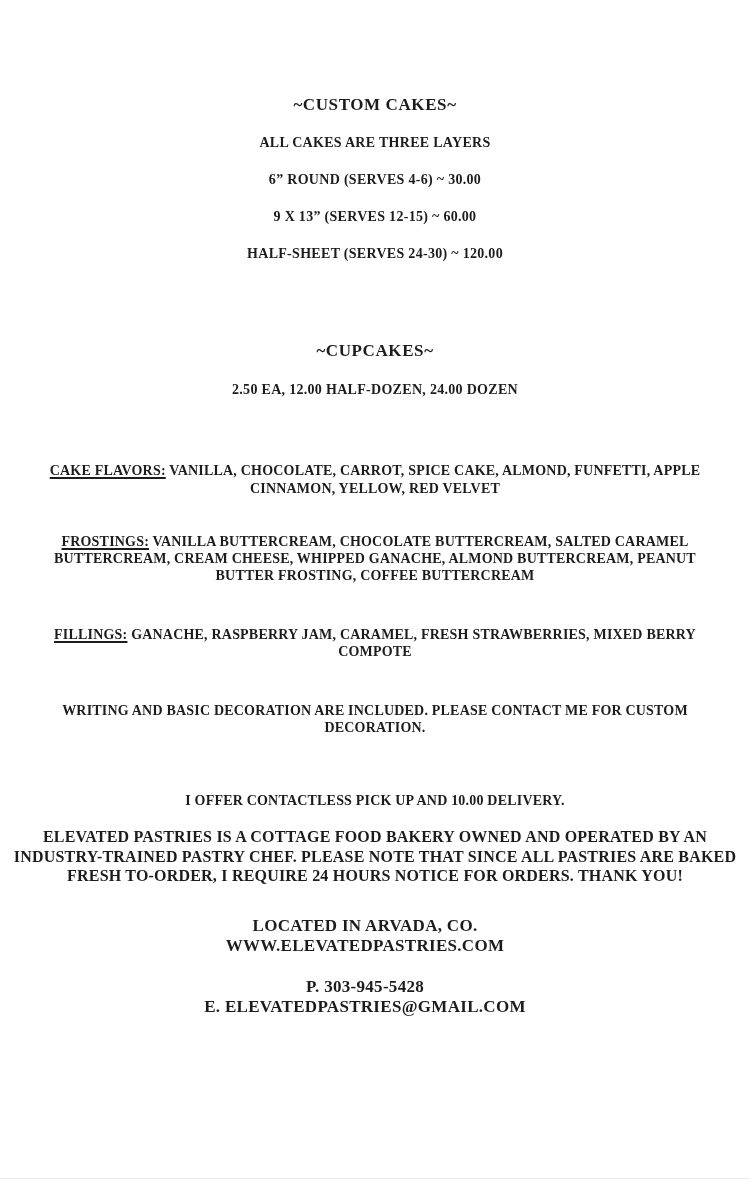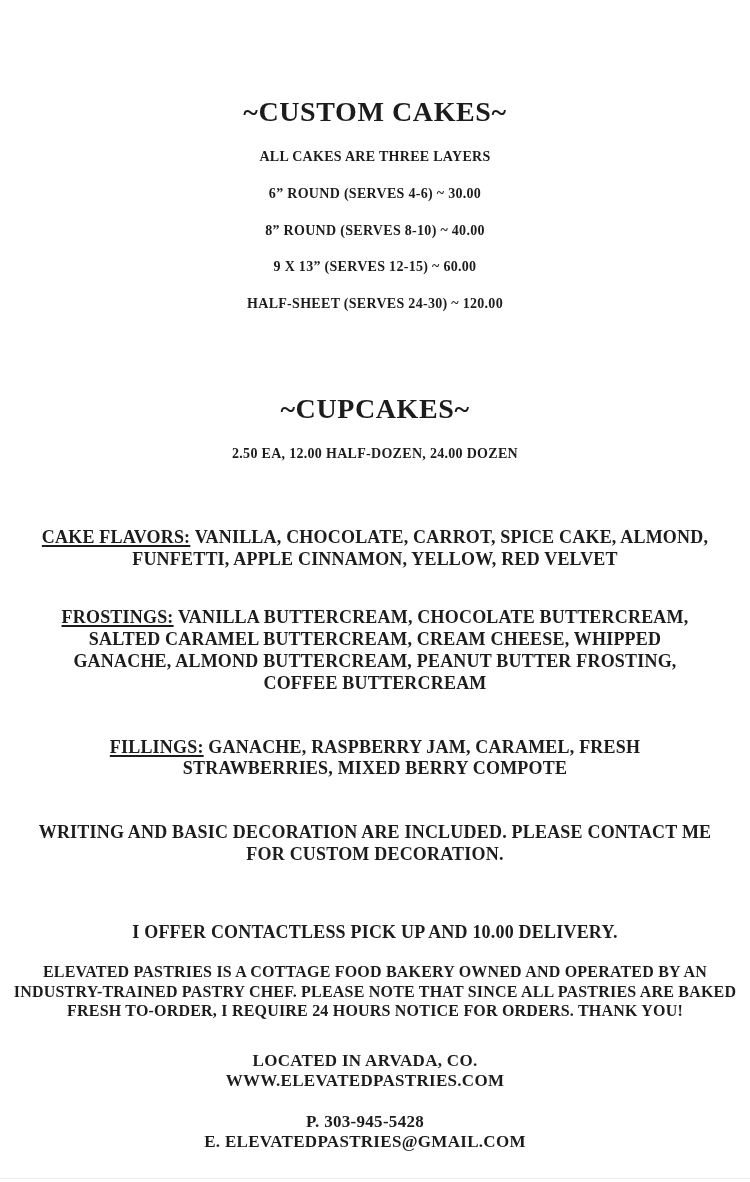--- a/index.html
+++ b/index.html
@@ -14,34 +14,34 @@
     overflow: hidden;
   }
   .page {
     width: 750px;
     height: 1182px;
     padding-top: 94px;
     box-sizing: border-box;
     text-align: center;
   }
   .h1 {
-    font-size: 28px;
+    font-size: 17px;
     letter-spacing: 0.6px;
     line-height: 1.25;
   }
   .menu-line {
     font-size: 14px;
     letter-spacing: 0.3px;
     line-height: 1.2;
     margin-top: 20px;
   }
   .subtitle { margin-top: 20px; }
   .cupcakes-title { margin-top: 78px; }
   .para {
-    font-size: 18px;
+    font-size: 14px;
     letter-spacing: 0.2px;
     line-height: 1.22;
     margin-left: auto;
     margin-right: auto;
   }
   .cake-flavors   { margin-top: 64px; max-width: 696px; }
   .frostings      { margin-top: 36px; max-width: 664px; }
   .fillings       { margin-top: 42px; max-width: 676px; }
   .decoration     { margin-top: 42px; max-width: 676px; }
   .delivery       { margin-top: 56px; max-width: 700px; }
@@ -75,21 +75,20 @@
 </style>
 </head>
 <body>
 
 <div class="page">
 
   <div>
     <div class="h1">~CUSTOM CAKES~</div>
     <div class="menu-line subtitle">ALL CAKES ARE THREE LAYERS</div>
     <div class="menu-line">6” ROUND (SERVES 4-6) ~ 30.00</div>
-    <div class="menu-line">8” ROUND (SERVES 8-10) ~ 40.00</div>
     <div class="menu-line">9 X 13” (SERVES 12-15) ~ 60.00</div>
     <div class="menu-line">HALF-SHEET (SERVES 24-30) ~ 120.00</div>
   </div>
 
   <div>
     <div class="h1 cupcakes-title">~CUPCAKES~</div>
     <div class="menu-line">2.50 EA, 12.00 HALF-DOZEN, 24.00 DOZEN</div>
   </div>
 
   <div class="para cake-flavors">

